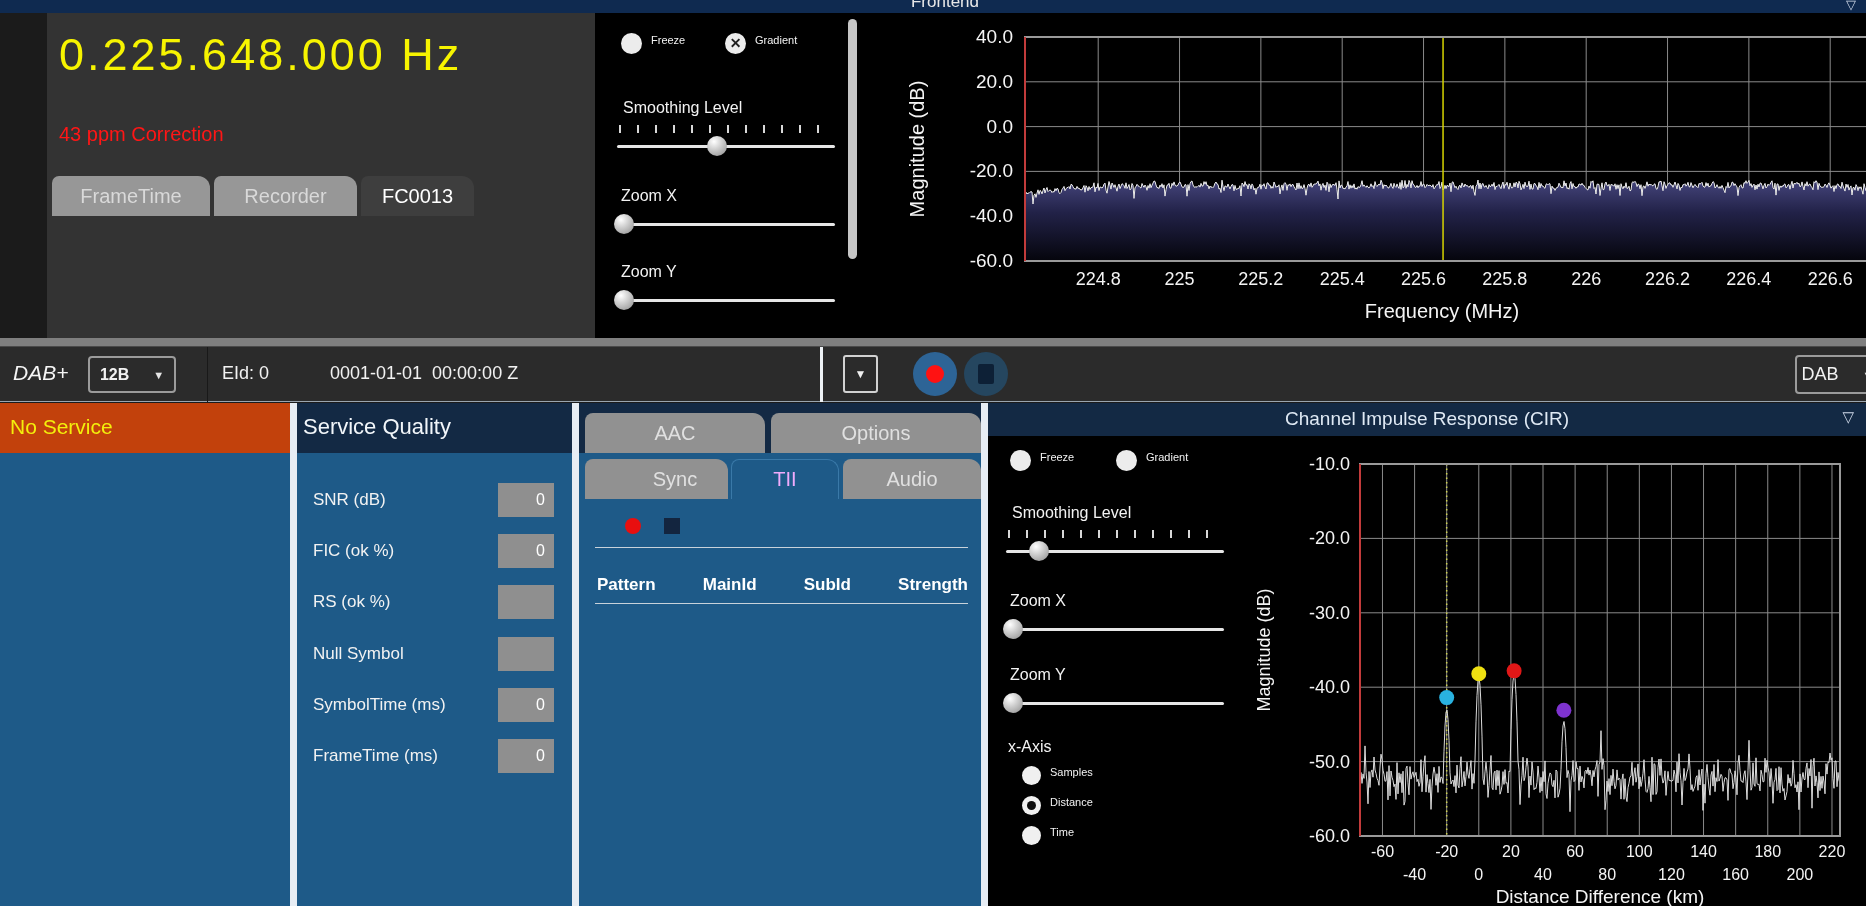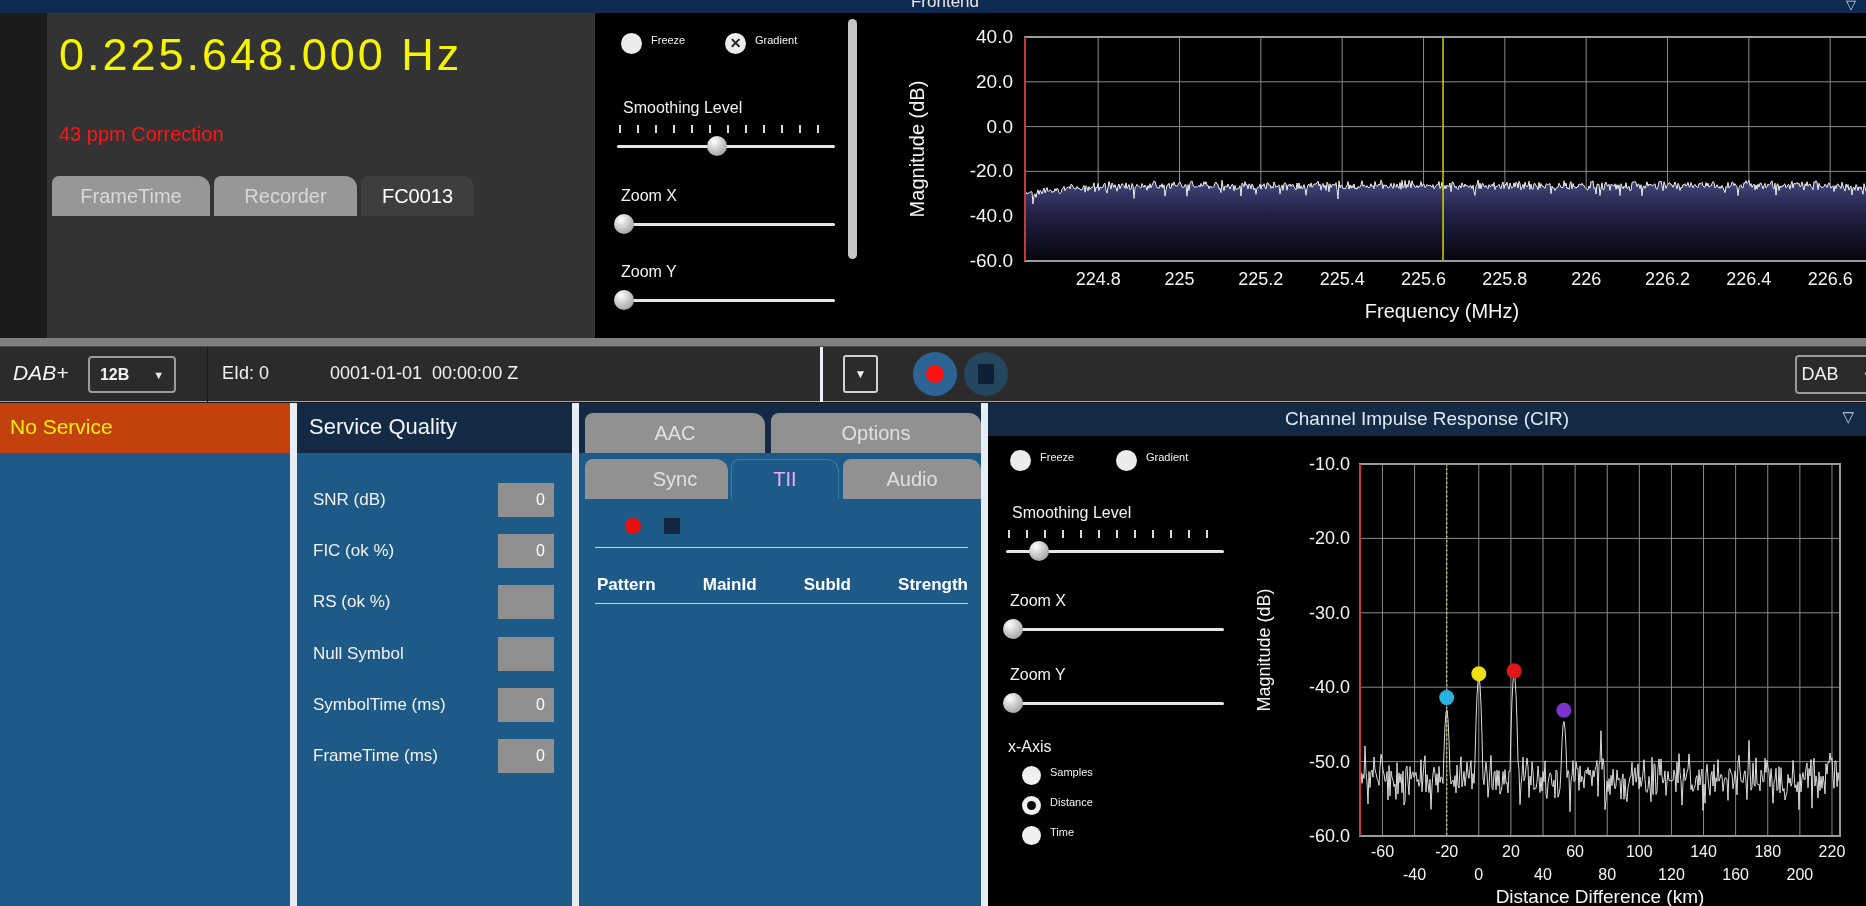--- a/index.html
+++ b/index.html
@@ -63,21 +63,21 @@
   
   .bottom { position:absolute; left:0; top:403px; width:1866px; height:503px; }
   .v-split { position:absolute; top:0; height:503px; width:7px; background:#e7edf4; }
 
   .panel-a { position:absolute; left:0; top:0; width:290px; height:503px; background:#1e5a88; }
   .panel-a .head { position:absolute; left:0; top:0; width:100%; height:50px; background:#c2410c; }
   .panel-a .head span { display:block; padding-left:10px; line-height:48px; font-size:21px; color:#f3ef0c; }
 
   .panel-b { position:absolute; left:297px; top:0; width:275px; height:503px; background:#1e5a88; }
   .panel-b .head { position:absolute; left:0; top:0; width:100%; height:50px; background:#132944; }
-  .panel-b .head span { display:block; padding-left:12px; line-height:48px; font-size:22px; color:#f2f6fa; }
+  .panel-b .head span { display:block; padding-left:6px; line-height:48px; font-size:22px; color:#f2f6fa; }
   .sq-row { position:absolute; left:0; width:100%; height:34px; }
   .sq-row .lbl { position:absolute; left:16px; top:7px; font-size:17px; color:#f2f2f2; white-space:nowrap; }
   .sq-row .val { position:absolute; right:18px; top:0; width:56px; height:34px; background:#8f8f8f; color:#ffffff; font-size:16px; text-align:right; line-height:34px; padding-right:9px; }
 
   .panel-c { position:absolute; left:579px; top:0; width:402px; height:503px; background:#1e5a88; }
   .panel-c .band { position:absolute; left:0; top:0; width:100%; height:50px; background:#132944; }
   .c-tab { position:absolute; height:40px; background:#919191; color:#e0e0e0; font-size:20px; text-align:center; line-height:40px; border-radius:8px 12px 0 0; }
   .c-tab.active { background:#1e5a88; color:#f0abfc; border:1px solid #3a79a8; border-bottom:none; }
   .tii-dot { position:absolute; left:46px; top:115px; width:16px; height:16px; border-radius:50%; background:#e80f0f; }
   .tii-square { position:absolute; left:85px; top:115px; width:16px; height:16px; background:#13253f; }

